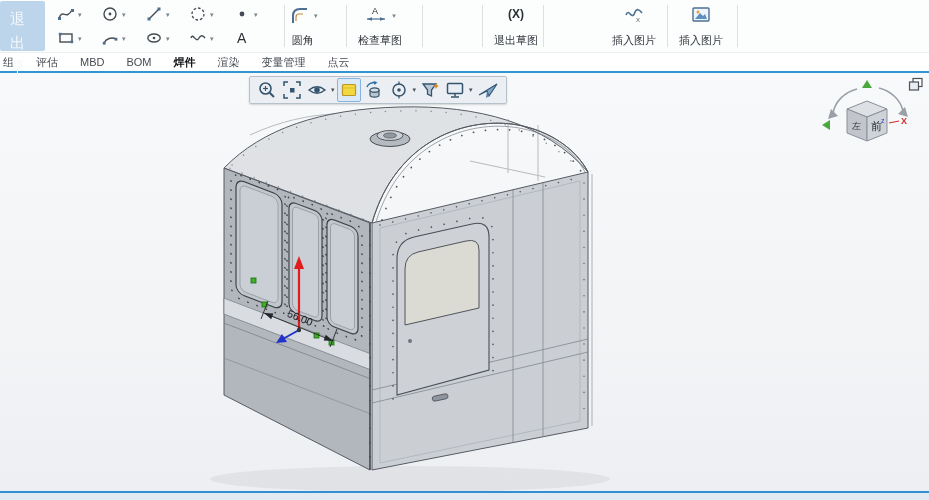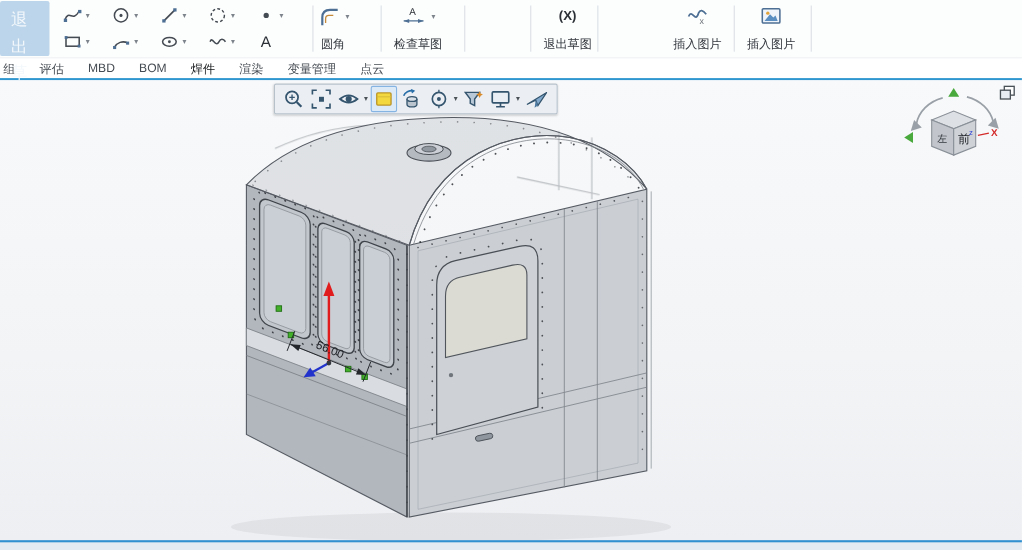--- a/index.html
+++ b/index.html
@@ -19,21 +19,21 @@
   .rgroup{position:absolute;top:2px;height:48px;display:flex;flex-direction:column;
     align-items:center;justify-content:space-between;padding:2px 4px;cursor:pointer}
   .ricon-row{display:flex;align-items:center;gap:4px}
   .rlabel{font-size:11px;color:#33383e;white-space:nowrap}
   .rgroup.disabled .rlabel{color:#a9aeb4}
   .varx{font-size:12px;font-weight:bold;color:#2b3036;line-height:20px}
   
   .tabbar{height:19px;display:flex;align-items:center;border-top:1px solid #eceff2;background:#fff}
   .tab{font-size:11px;color:#454b52;padding:0 11px;cursor:pointer;white-space:nowrap}
   .tab.first{padding-left:3px}
-  .tab.active{font-weight:normal;color:#101315}
+  .tab.active{font-weight:bold;color:#101315}
   .blue-line{height:2px;background:#2f96cf}
   
   .canvas{position:relative;height:418px;
     background:linear-gradient(180deg,#f8f9fa 0%,#f2f4f6 60%,#edeff2 100%)}
   .canvas > svg.model{position:absolute;left:0;top:0}
   
   .view-toolbar{position:absolute;left:249px;top:3px;display:flex;align-items:center;gap:1px;
     padding:1px 5px;background:rgba(233,238,243,.93);border:1px solid #b7c1ca;border-radius:2px;
     box-shadow:0 1px 2px rgba(0,0,0,.15)}
   .vt-btn{display:flex;align-items:center;background:transparent;border:1px solid transparent;

